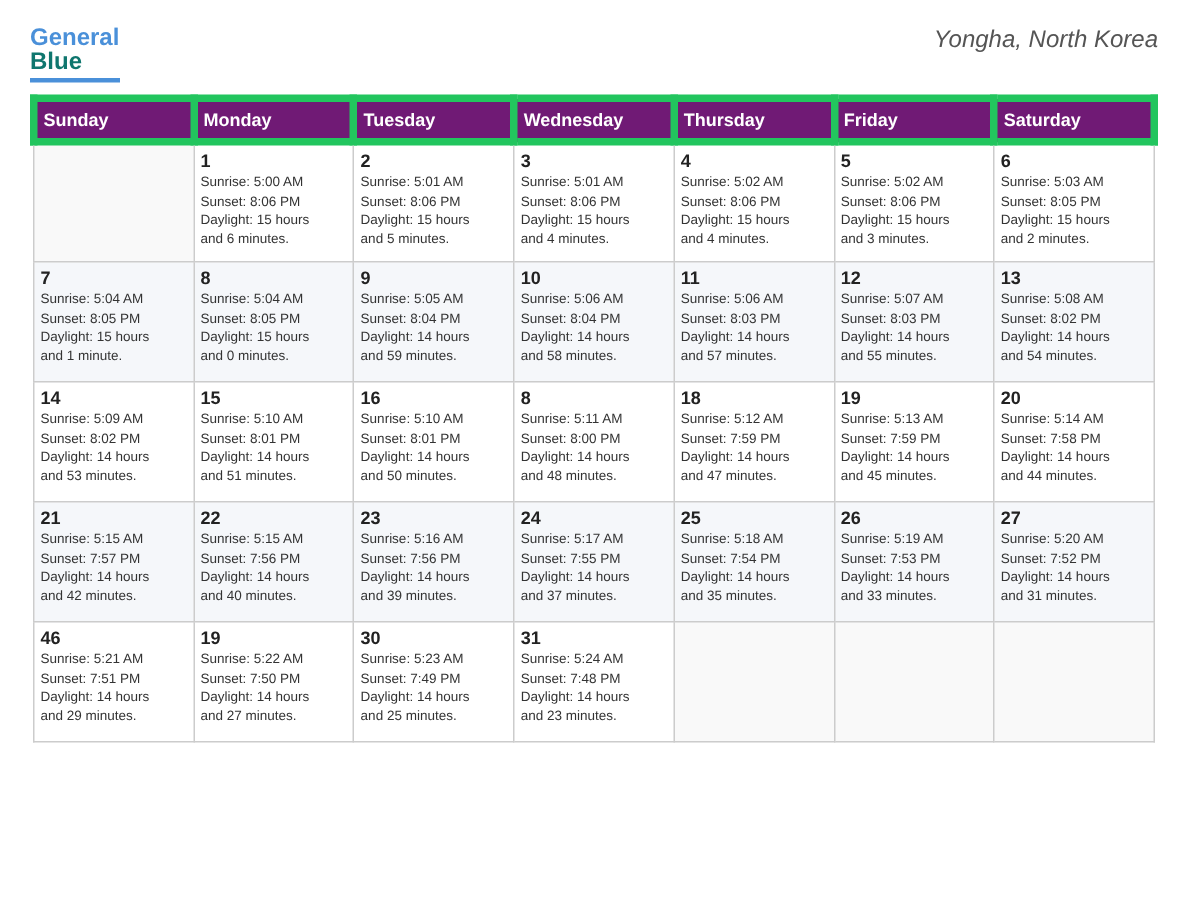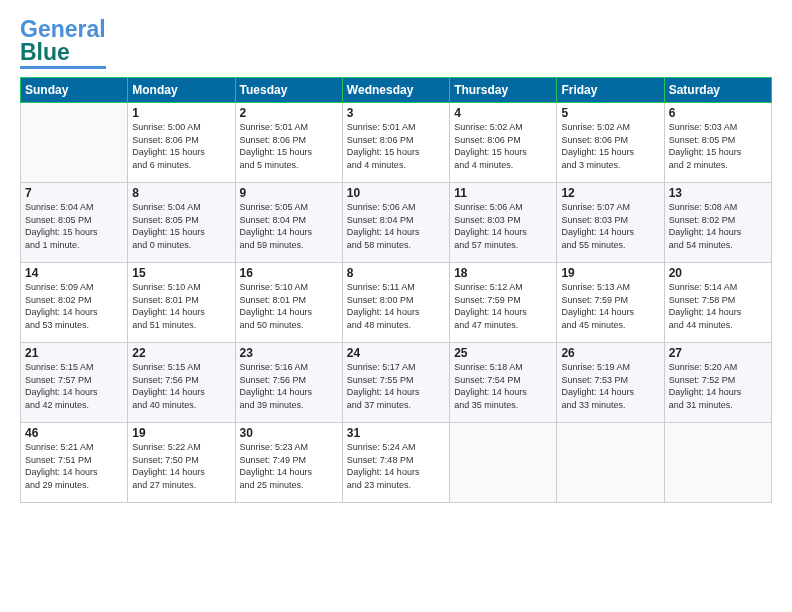--- a/index.html
+++ b/index.html
@@ -21,21 +21,21 @@
       justify-content: space-between;
       align-items: flex-start;
       margin-bottom: 8px;
     }
     .logo {
       display: flex;
       flex-direction: column;
       align-items: flex-start;
     }
     .logo-text {
-      font-size: 23px;
+      font-size: 16px;
       font-weight: bold;
       color: #1a3a6b;
       line-height: 1;
     }
     .logo-text span {
       color: #4a90d9;
     }
     .logo-underline {
       width: 100%;
       height: 3px;
@@ -55,27 +55,27 @@
       font-size: 16px;
       color: #555;
       font-style: italic;
     }
     table {
       width: 100%;
       border-collapse: collapse;
       table-layout: fixed;
     }
     thead tr th {
-      background: #0369a1;
+      background: #701a75;
       color: #fff;
       font-size: 12px;
       font-weight: bold;
       padding: 5px 4px;
       text-align: left;
-      border: 1px solid #22c55e;
+      border: 5px solid #22c55e;
     }
     tbody tr td {
       vertical-align: top;
       border: 1px solid #ccc;
       padding: 3px 4px;
       font-size: 9.5px;
       color: #333;
       height: 80px;
     }
     tbody tr:nth-child(odd) td {
@@ -106,20 +106,21 @@
 <div class="page">
   <div class="header">
     <div class="logo">
       <div class="logo-text">
         <span>General</span><br>
         <span style="color:#0f766e;">Blue</span>
       </div>
       <div class="logo-underline"></div>
     </div>
     <div class="title-block">
+      <div class="title-location">Yongha, North Korea</div>
     </div>
   </div>
 
   <table>
     <thead>
       <tr>
         <th>Sunday</th>
         <th>Monday</th>
         <th>Tuesday</th>
         <th>Wednesday</th>

